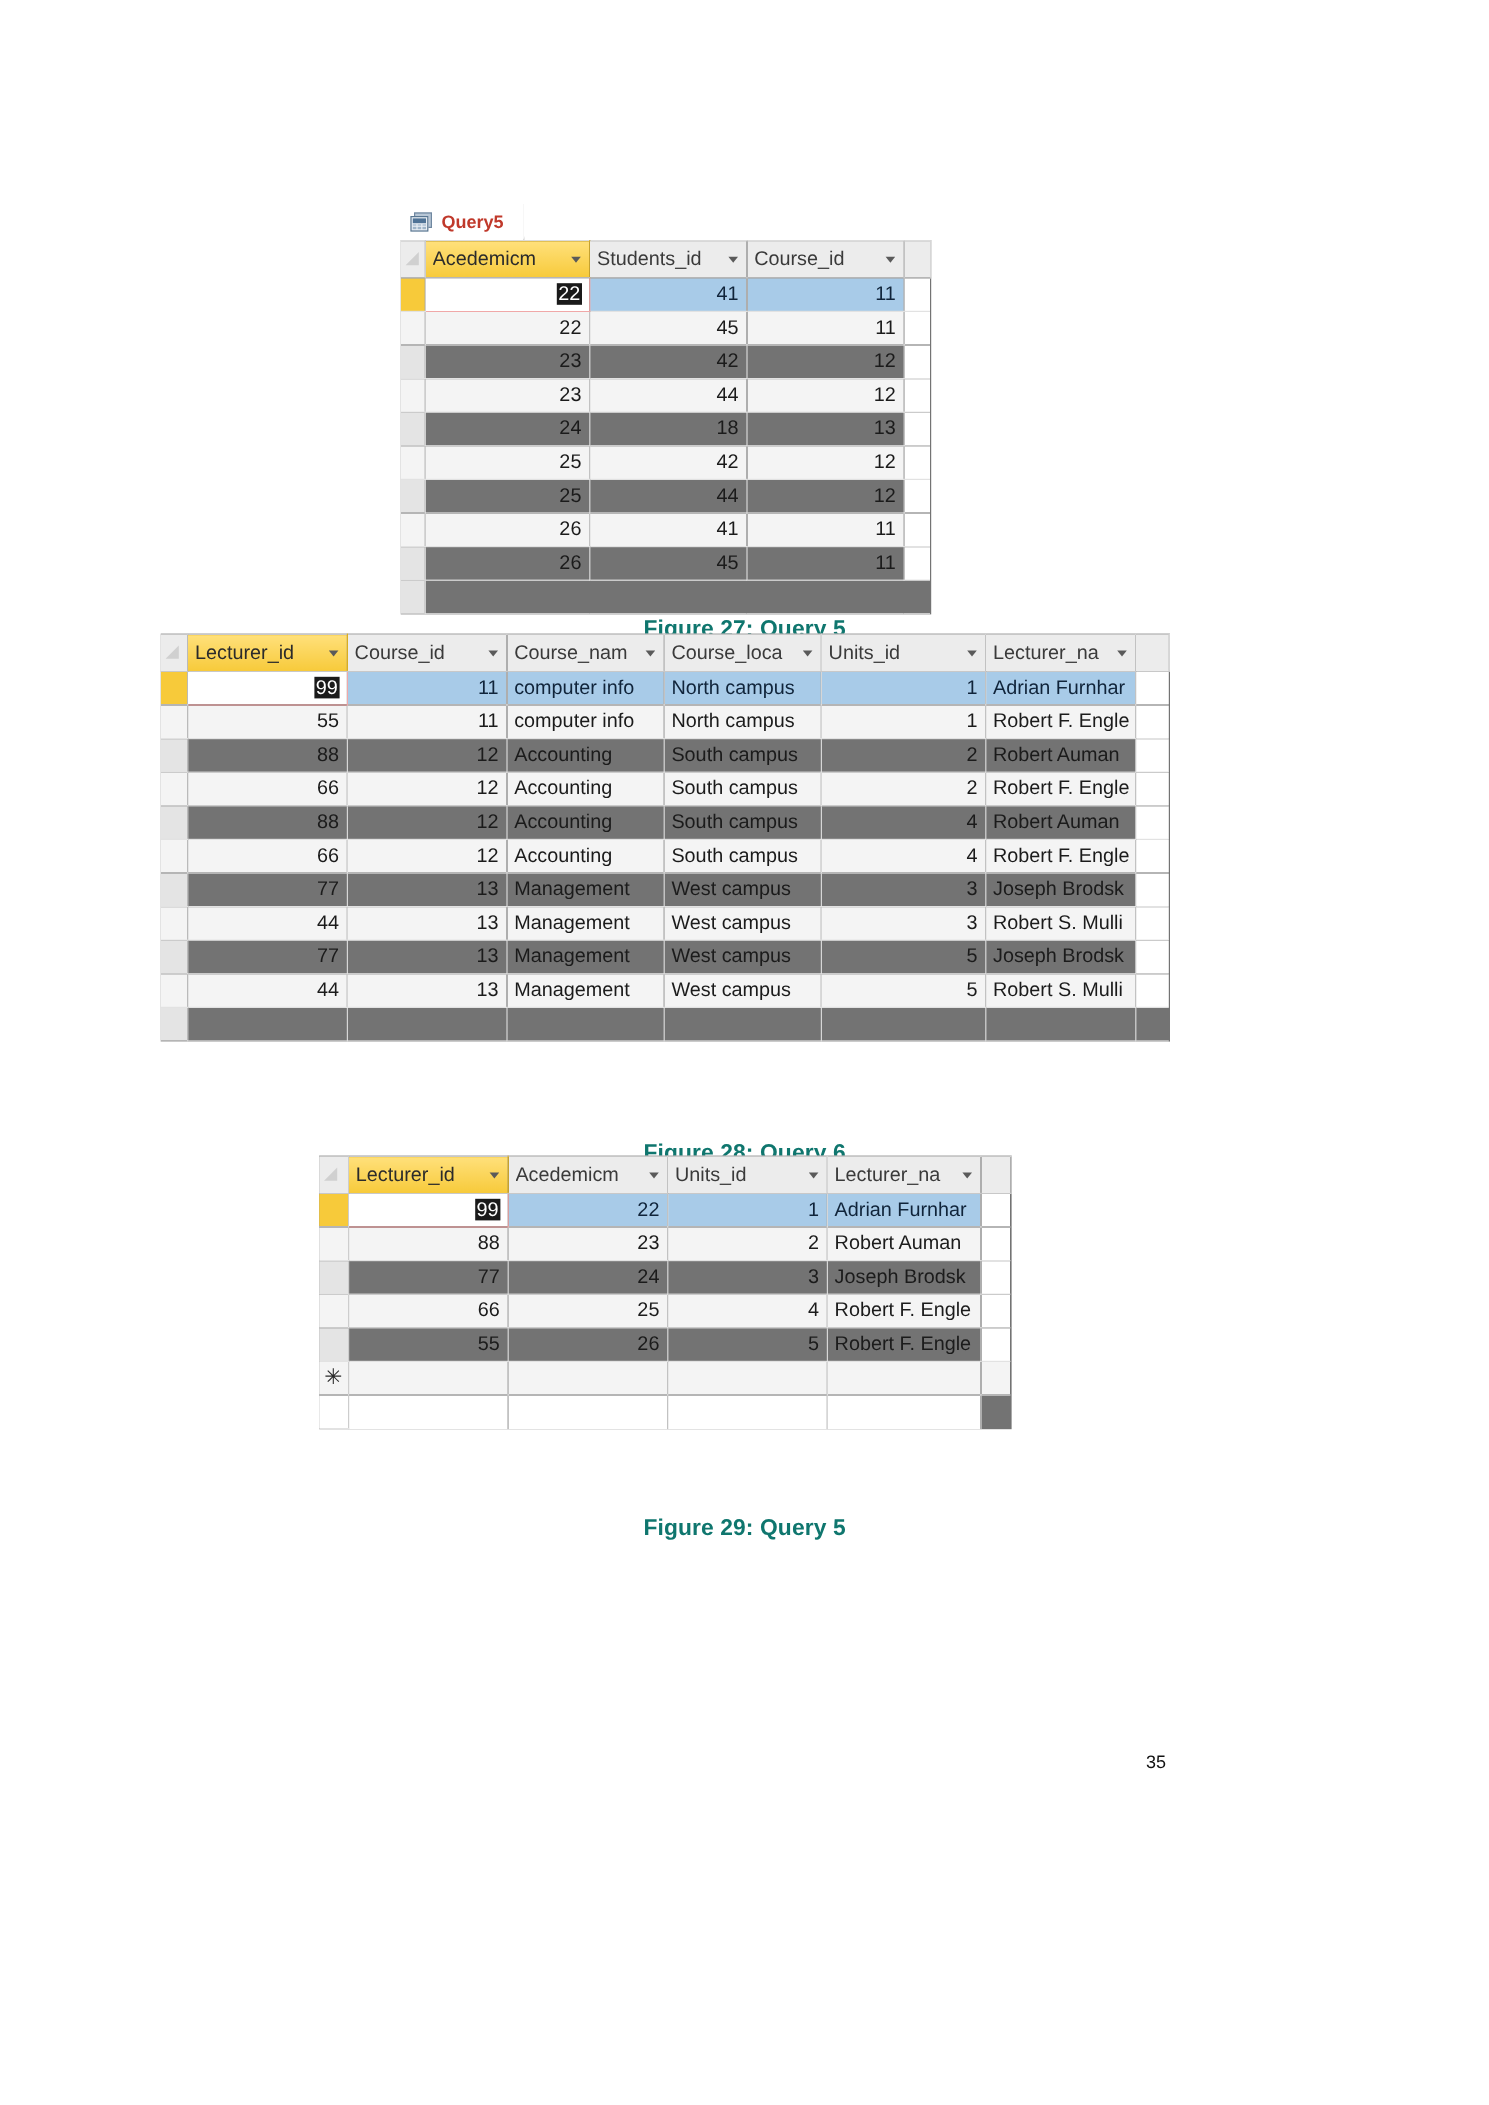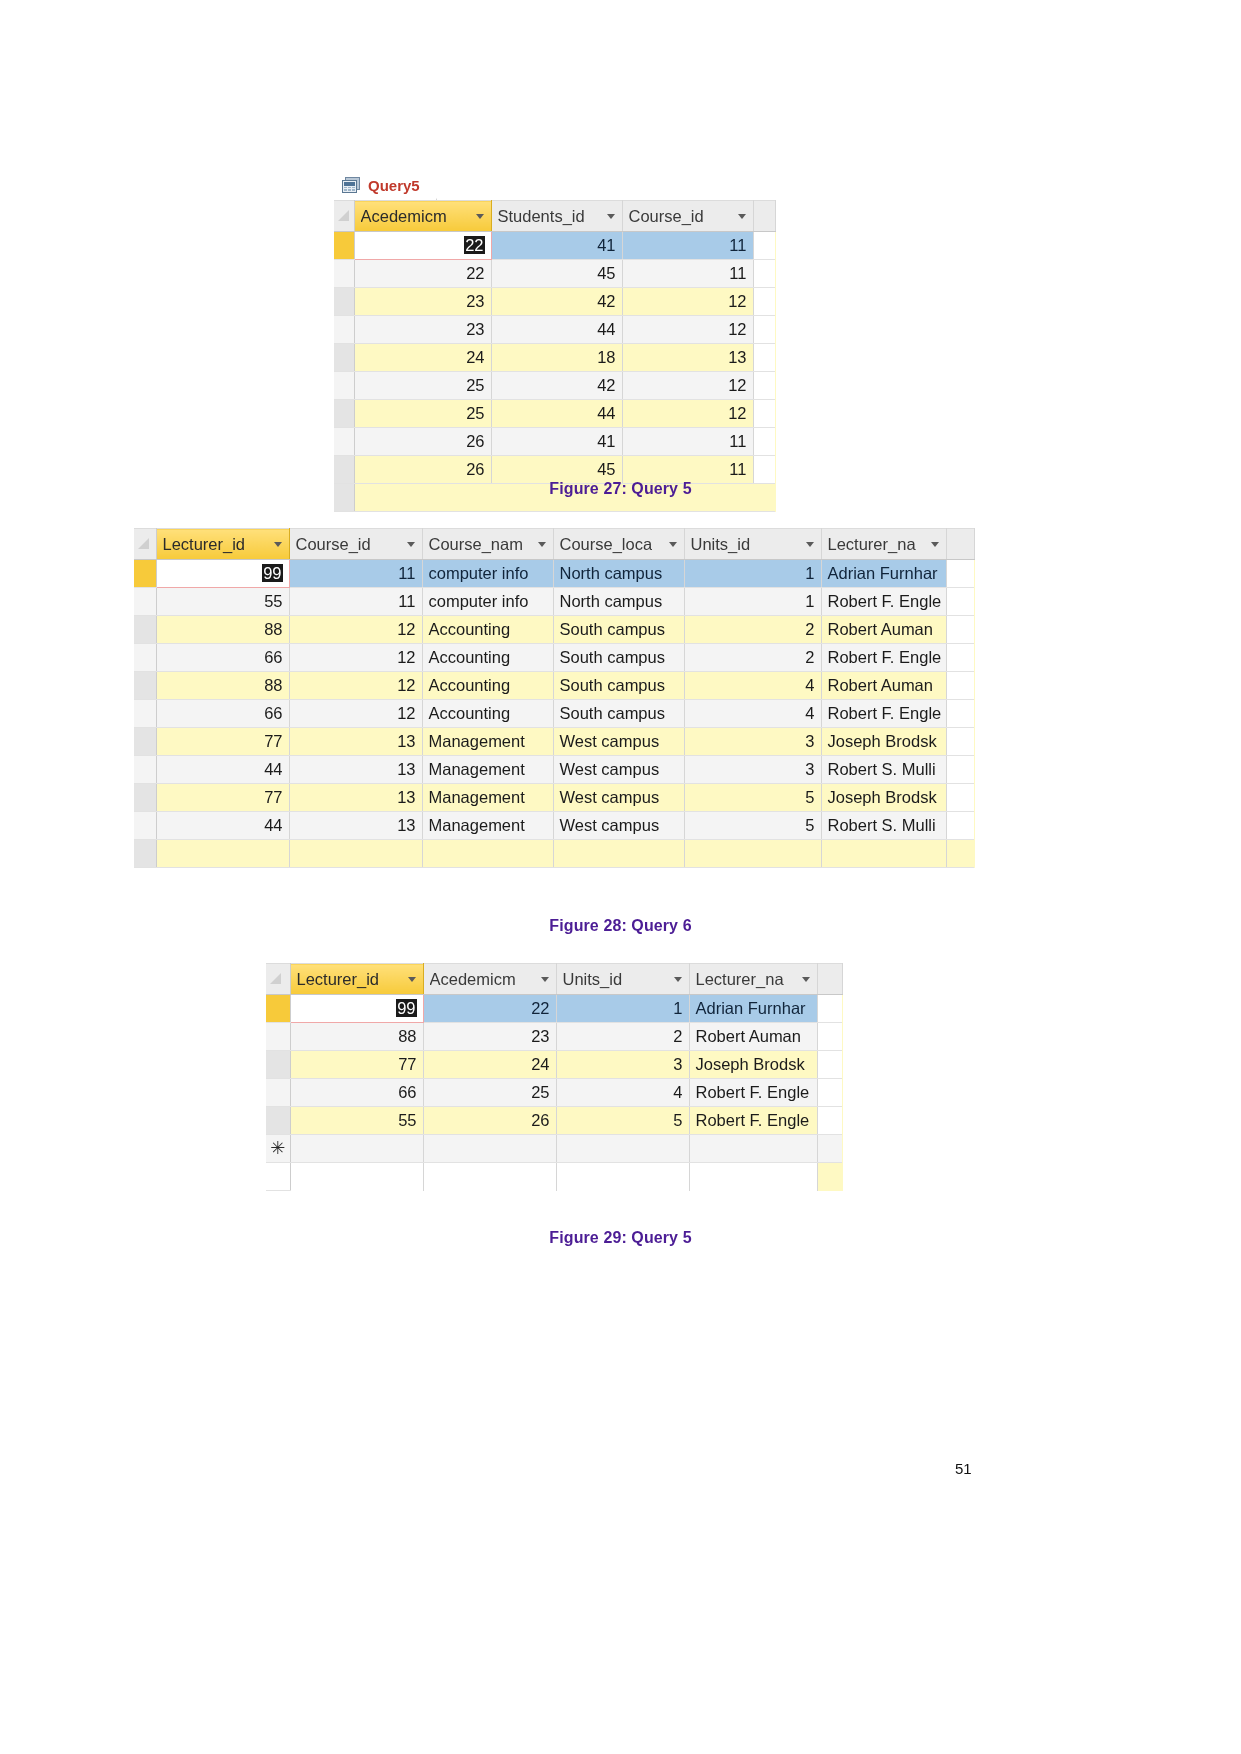--- a/index.html
+++ b/index.html
@@ -15,23 +15,24 @@
     color: #000000;
     overflow: hidden;
   }
 
   
   .caption {
     position: absolute;
     width: 100%;
     text-align: center;
     font-weight: bold;
-    font-size: 16px;
-    color: #4c1d95;
+    font-size: 19px;
+    color: #0f766e;
     letter-spacing: 0.1px;
+    margin-top: 34px;
   }
 
   
   .datasheet {
     position: absolute;
     background: #ffffff;
   }
   .tabstrip {
     position: relative;
     height: 30px;
@@ -94,21 +95,21 @@
     color: #c0392b;
     white-space: nowrap;
   }
 
   
   .grid {
     border-collapse: collapse;
     table-layout: fixed;
     font-size: 16.5px;
     color: #1b1b1b;
-    background: #fef9c3;
+    background: #737373;
   }
   .grid th, .grid td {
     border-right: 1px solid #d6d6d6;
     border-bottom: 1px solid #e2e2e2;
     padding: 0 6px;
     height: 28px;
     overflow: hidden;
     white-space: nowrap;
     font-weight: normal;
     box-sizing: border-box;
@@ -583,13 +584,13 @@
         <td style="background:#ffffff;border-bottom:none"></td>
         <td style="background:#ffffff;border-bottom:none"></td>
         <td style="border-right:none;border-bottom:none"></td>
       </tr>
     </tbody>
   </table>
 </div>
 
 <div class="caption" style="top:1229px;">Figure 29: Query 5</div>
 
-<div class="page-number" style="left:955px; top:1460px;">51</div>
+<div class="page-number" style="left:955px; top:1460px;">35</div>
 
 </body></html>

